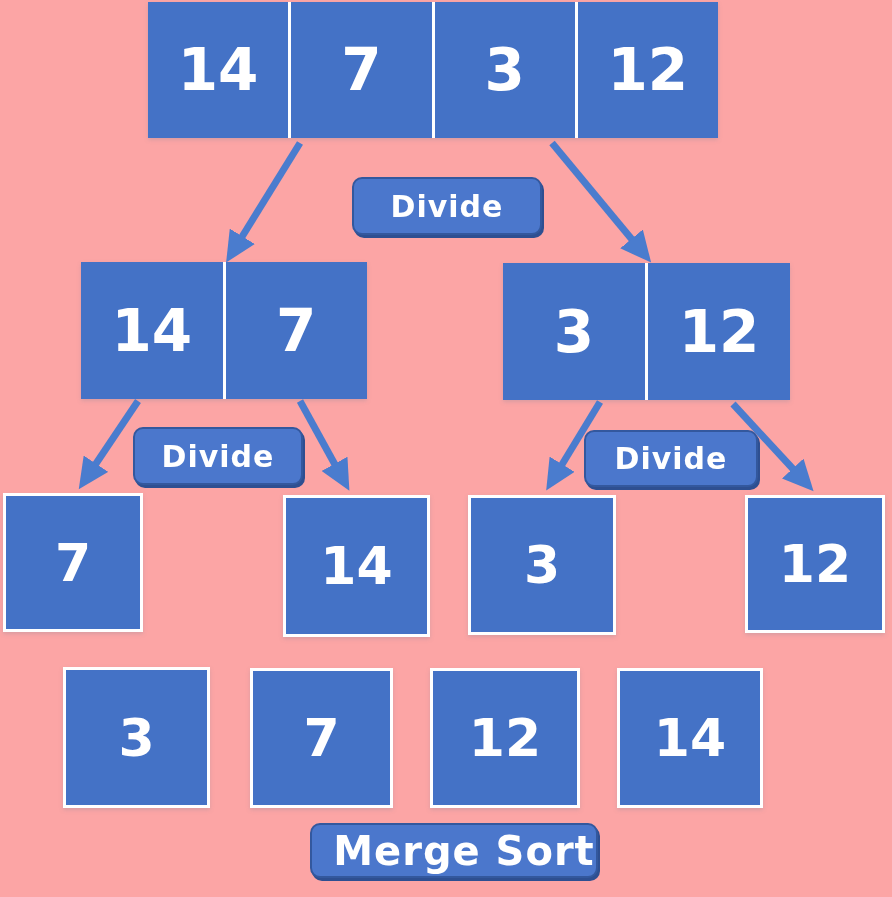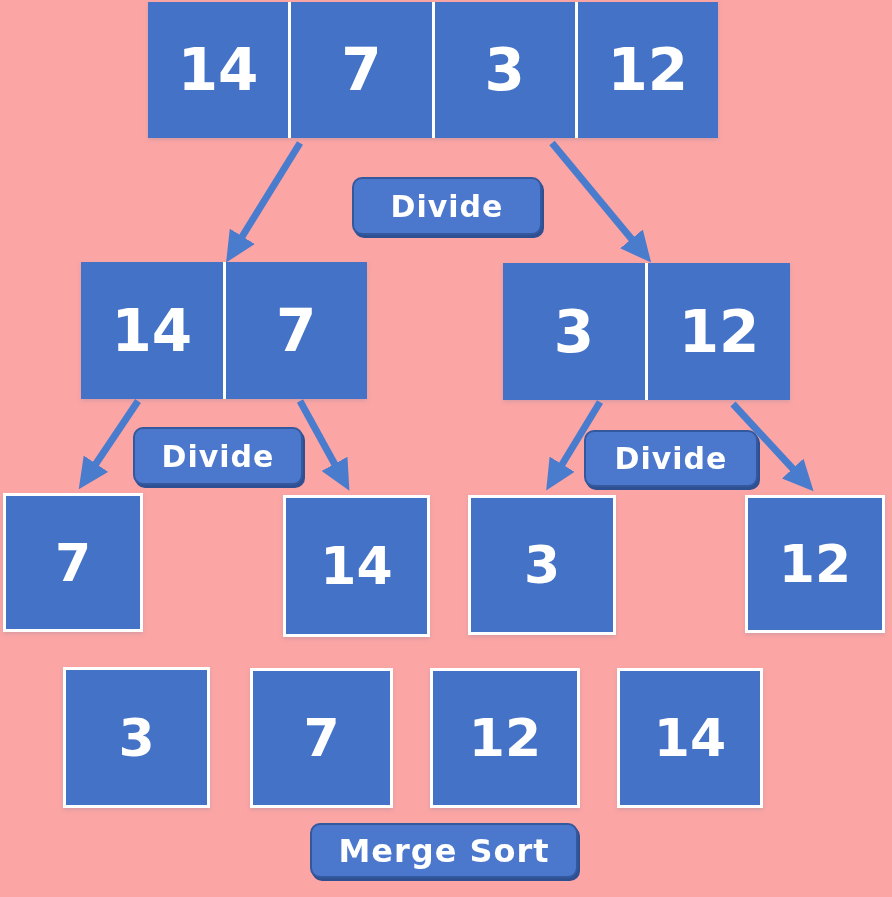--- a/index.html
+++ b/index.html
@@ -55,21 +55,21 @@
     display: flex;
     align-items: center;
     justify-content: center;
     border: 2px solid #33589E;
     border-radius: 10px;
     box-shadow: 2px 3px 0 #2E4F91;
     font-size: 30px;
     letter-spacing: 1px;
     z-index: 3;
   }
-  .badge.small { font-size: 32px; }
+  .badge.small { font-size: 40px; padding-left: 20px; }
   #arrows {
     position: absolute;
     left: 0; top: 0;
     width: 892px;
     height: 897px;
     pointer-events: none;
     z-index: 2;
   }
   #arrows line {
     stroke: #4A7CCE;

